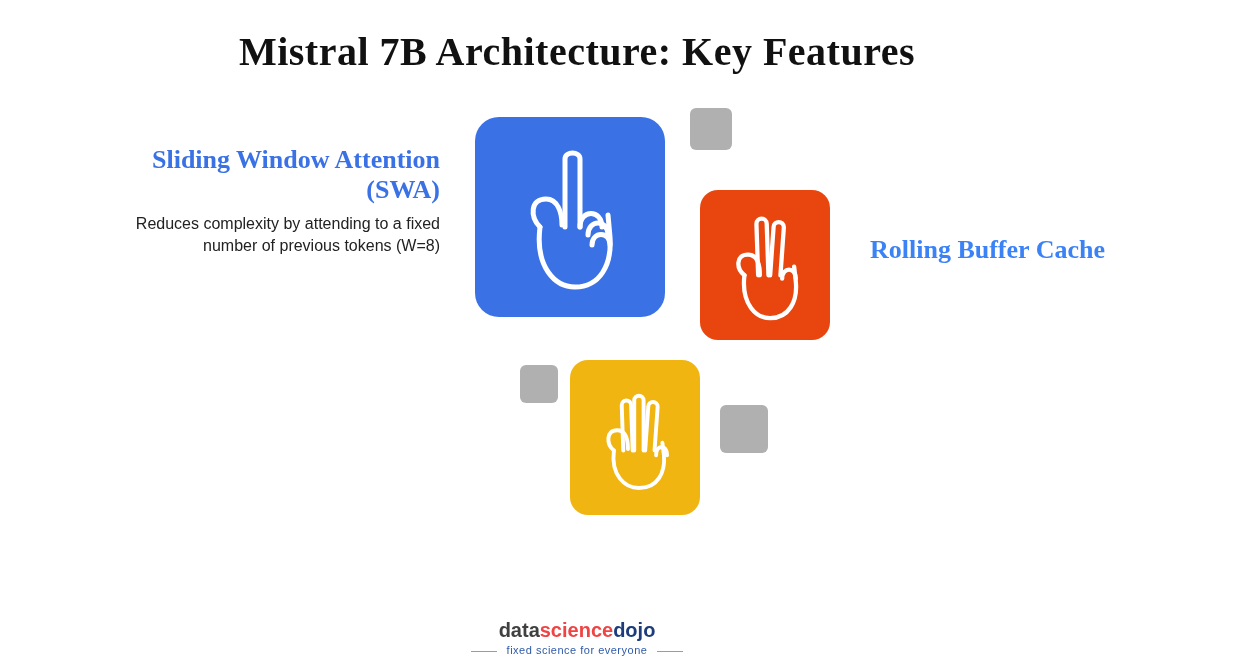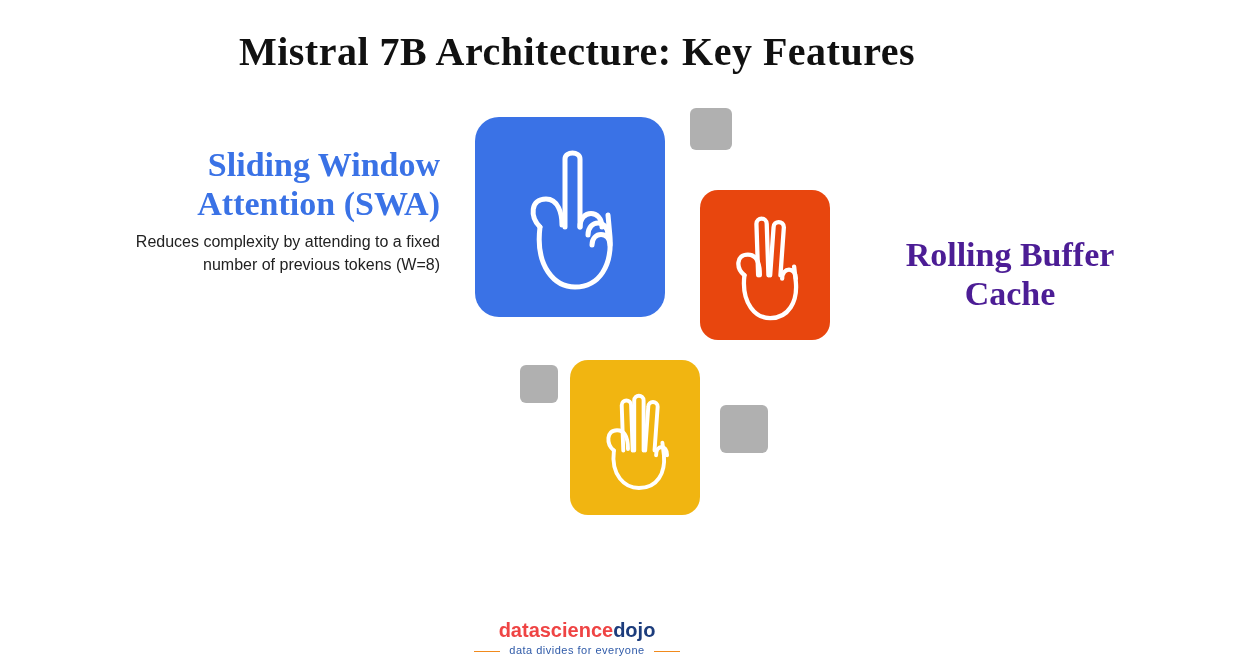--- a/index.html
+++ b/index.html
@@ -3,28 +3,28 @@
 <meta charset="utf-8">
 <style>
   * { box-sizing: border-box; margin: 0; padding: 0; }
   html, body { width: 1250px; height: 672px; font-family: Georgia, 'Times New Roman', serif; background: #fff; position: relative; }
   .canvas { position: relative; width: 1154px; height: 672px; border-radius: 11px; }
 
   .title { position: absolute; top: 28px; left: 0; right: 0; text-align: center; font-weight: 900; font-size: 40px; letter-spacing: 0.5px; color: #111; }
 
   
   .feat { position: absolute; }
-  .feat h3 { font-family: Georgia, serif; font-weight: 800; font-size: 34px; line-height: 1.15; margin-bottom: 8px; }
+  .feat h3 { font-family: Georgia, serif; font-weight: 800; font-size: 26px; line-height: 1.15; margin-bottom: 8px; }
   .feat p  { font-family: 'Helvetica Neue', Arial, sans-serif; font-size: 16px; line-height: 1.4; color: #222; }
 
   .feat-left  { left: 120px; top: 145px; width: 320px; text-align: right; }
   .feat-left h3 { color: #3a72e6; }
 
   .feat-right { left: 870px; top: 235px; width: 280px; text-align: left; }
-  .feat-right h3 { color: #4c1d95; text-align: center; }
+  .feat-right h3 { color: #3b82f6; }
 
   .feat-bottom { left: 185px; top: 420px; width: 340px; text-align: right; }
   .feat-bottom h3 { color: #e7a506; }
 
   
   .tile { position: absolute; border-radius: 24px; display: flex; align-items: center; justify-content: center; }
   .tile svg { display: block; }
 
   .tile-blue    { left: 475px; top: 117px; width: 190px; height: 200px; background: #3a72e6; }
   .tile-orange  { left: 700px; top: 190px; width: 130px; height: 150px; background: #e8460e; border-radius: 18px; }
@@ -32,21 +32,21 @@
 
   
   .chip { position: absolute; background: #b0b0b0; border-radius: 6px; }
   .chip1 { left: 690px; top: 108px; width: 42px; height: 42px; }
   .chip2 { left: 520px; top: 365px; width: 38px; height: 38px; }
   .chip3 { left: 720px; top: 405px; width: 48px; height: 48px; }
 
   
   .footer { position: absolute; left: 0; right: 0; bottom: 16px; text-align: center; font-family: 'Helvetica Neue', Arial, sans-serif; }
   .footer .logo { font-size: 20px; font-weight: 600; }
-  .footer .logo .d1 { color: #ef4444; font-weight: 700; margin-top: 20px; }
+  .footer .logo .d1 { color: #404040; font-weight: 700; margin-top: 20px; }
   .footer .logo .d2 { color: #ef4444; font-weight: 700; }
   .footer .logo .d3 { color: #1c3c7c; font-weight: 700; margin-top: 20px; }
   .footer .tag { color: #2f5aa8; font-size: 11px; margin-top: 2px; letter-spacing: 0.5px; }
   .footer .rule { display: inline-block; width: 26px; height: 1px; background: #f18a1d; vertical-align: middle; margin: 0 6px; }
 </style>
 </head>
 <body>
 
 <div class="canvas">
 
@@ -113,18 +113,18 @@
       </svg>
     </span>
   </div>
 
   <div class="footer">
     <div class="logo">
       <span class="d1">data</span><span class="d2">science</span><span class="d3">dojo</span>
     </div>
     <div class="tag">
       <span class="rule"></span>
-      <span>data divides for everyone</span>
+      <span>fixed science for everyone</span>
       <span class="rule"></span>
     </div>
   </div>
 
 </div>
 
 </body></html>

